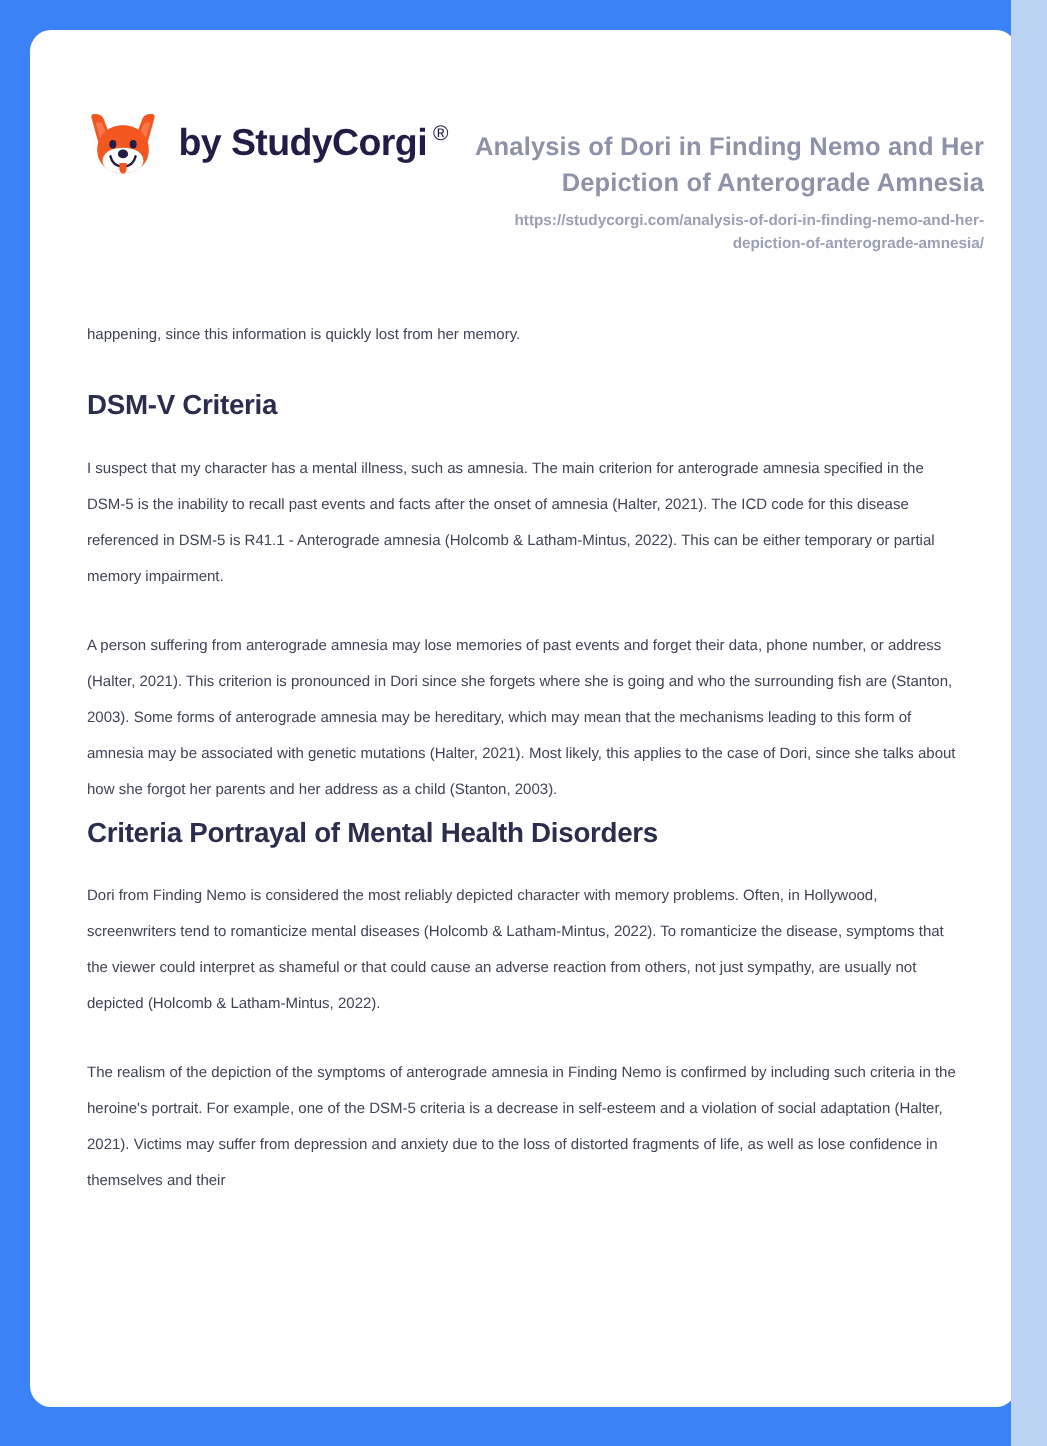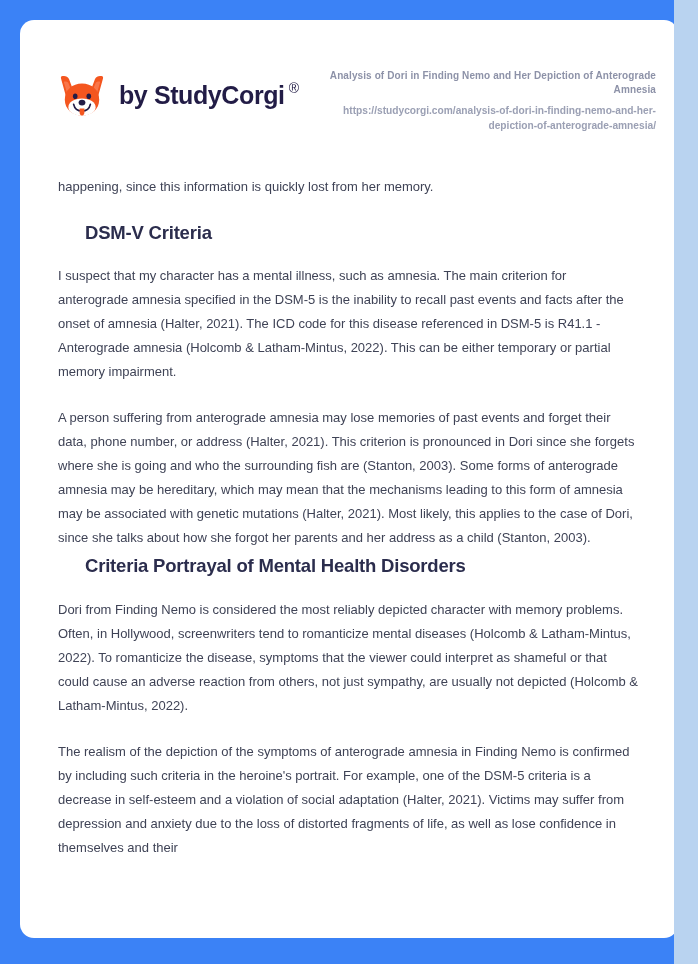--- a/index.html
+++ b/index.html
@@ -77,60 +77,60 @@
 
   .header-meta {
     flex: 1 1 auto;
     text-align: right;
     padding-top: 6px;
     min-width: 0;
   }
 
   .doc-title {
     color: #8d92a8;
-    font-size: 10px;
+    font-size: 17px;
     font-weight: bold;
     line-height: 1.42;
     letter-spacing: 0.1px;
+    margin-top: 17px;
   }
 
   .doc-url {
     color: #9ba0b4;
     font-size: 10.2px;
     font-weight: bold;
     line-height: 1.42;
     margin-top: 7px;
     word-break: break-word;
   }
 
   
   .article {
     padding: 0 38px 0 38px;
     margin-top: 42px;
   }
 
   .article p {
     color: #3f4356;
-    font-size: 13px;
+    font-size: 10px;
     line-height: 24px;
     margin-bottom: 22px;
     text-align: left;
   }
 
   .article p:last-child { margin-bottom: 0; }
 
   .article h2 {
     color: #2b2d4d;
     font-size: 18.5px;
     font-weight: bold;
     letter-spacing: -0.2px;
     line-height: 1.25;
     margin-top: 4px;
     margin-bottom: 20px;
-    margin-left: 27px;
   }
 
   .section-block { margin-bottom: 0; }
 </style>
 </head>
 <body>
 
 <div id="page-root">
   <div class="paper">
 

